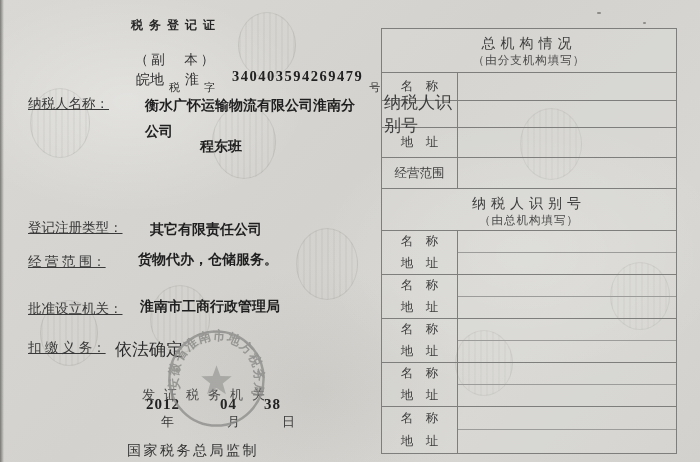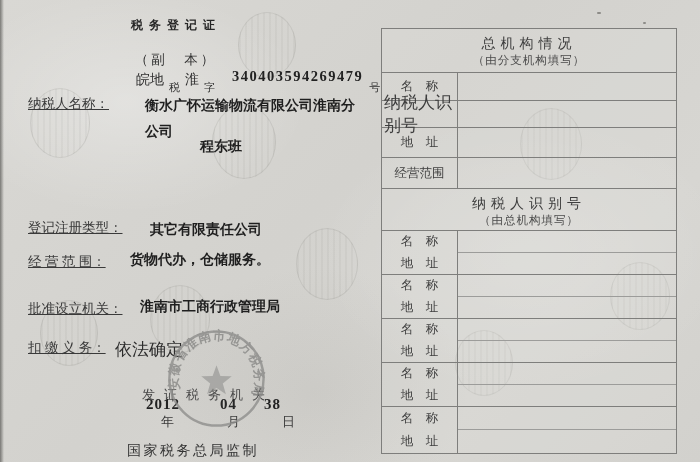--- a/index.html
+++ b/index.html
@@ -25,21 +25,21 @@
   .serial{position:absolute;top:71px;left:136px;font-size:14px;color:#2e2e2e;white-space:nowrap;}
   .serial .sub{font-size:11px;position:relative;top:7px;margin:0 5px;}
   .serial .num{font-weight:bold;font-size:14.5px;letter-spacing:1.5px;margin-left:12px;position:relative;top:-3px;color:#222;}
   .serial .suffix{margin-left:6px;}
   .field{position:absolute;left:28px;width:345px;font-size:13.5px;color:#3a3a3a;text-decoration:underline;}
   .field .value{position:absolute;top:-2px;font-weight:bold;font-size:14px;color:#1f1f1f;line-height:26px;}
   .f1{top:95px}  .f1 .value{left:117px;width:215px;}
   .f2{top:136px} .f2 .value{left:172px;}
   .f3{top:176px} .f3 .value{left:112px;}
   .f4{top:219px} .f4 .value{left:122px;}
-  .f5{top:253px} .f5 .value{left:102px;top:-6px;text-align:right;}
+  .f5{top:253px} .f5 .value{left:110px;top:-6px;text-align:right;}
   .f6{top:300px} .f6 .value{left:112px;top:-6px;}
   .f7{top:339px} .f7 .value{left:87px;font-weight:normal;font-size:17px;color:#2c2c2c;}
   .issuer{position:absolute;top:386px;left:142px;font-size:13px;letter-spacing:9px;color:#474747;white-space:nowrap;}
   .d-num{position:absolute;font-size:15px;font-weight:bold;color:#222;letter-spacing:1px;}
   .d-unit{position:absolute;font-size:13px;color:#3a3a3a;}
   .dy{left:146px;top:396px}.dm{left:220px;top:396px}.dd{left:264px;top:396px}
   .uy{left:161px;top:413px}.um{left:227px;top:413px}.ud{left:282px;top:413px}
   .footer{position:absolute;top:442px;left:127px;font-size:14px;letter-spacing:2.5px;color:#333;}
   .seal{position:absolute;left:160px;top:322px;width:113px;height:113px;opacity:.78;}
   

